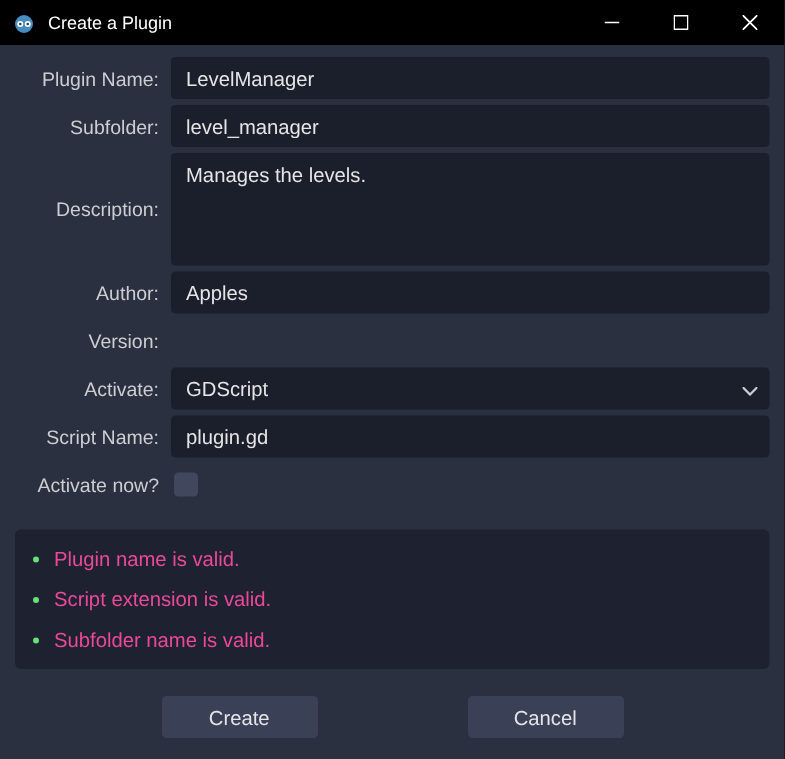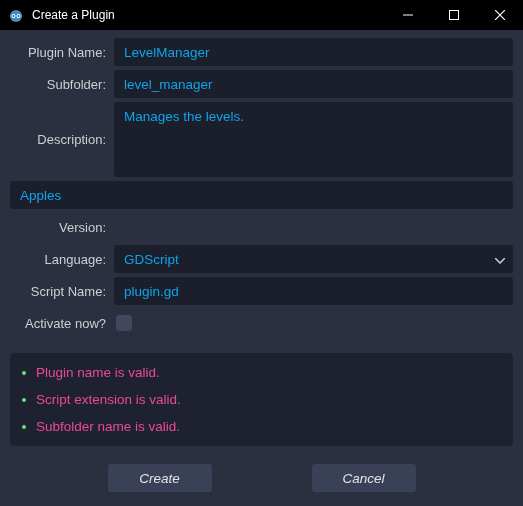--- a/index.html
+++ b/index.html
@@ -55,21 +55,21 @@
 .form-label {
   width: 96px;
   text-align: right;
   color: #cdced2;
   font-size: 13px;
 }
 .form-input, .form-textarea, .form-select {
   flex: 1;
   background: #1b1e2b;
   border: none;
-  color: #0ea5e9;
+  color: #e5e5e5;
   padding: 6px 10px;
   font-size: 13.5px;
   border-radius: 3px;
   height: 28px;
   font-family: inherit;
 }
 .form-textarea {
   height: 75px;
   resize: none;
   padding-top: 7px;
@@ -123,21 +123,20 @@
 }
 .btn {
   width: 104px;
   height: 28px;
   background: #3a4055;
   border: none;
   color: #e4e4e8;
   font-size: 13.5px;
   border-radius: 3px;
   cursor: pointer;
-  font-style: italic;
 }
 </style>
 </head>
 <body>
 
 <div class="window">
   <div class="titlebar">
     <span class="titlebar-icon">
       <svg viewBox="0 0 16 16" width="16" height="16">
         <circle cx="8" cy="9" r="6" fill="#478cbf"></circle>
@@ -178,29 +177,30 @@
       <div class="form-label">Subfolder:</div>
       <input class="form-input" value="level_manager" style="">
     </div>
 
     <div class="form-row multiline">
       <div class="form-label">Description:</div>
       <textarea class="form-textarea" style="">Manages the levels.</textarea>
     </div>
 
     <div class="form-row">
+      <div class="form-label">Author:</div>
       <input class="form-input" value="Apples" style="">
     </div>
 
     <div class="form-row">
       <div class="form-label">Version:</div>
     </div>
 
     <div class="form-row">
-      <div class="form-label">Language:</div>
+      <div class="form-label">Activate:</div>
       <div class="form-select-wrap">
         <input class="form-input" readonly="" value="GDScript" style="">
         <span class="select-chevron">
           <svg width="10" height="6" viewBox="0 0 10 6">
               <path d="M0 0 L5 5 L10 0" fill="none" stroke="#cdced2" stroke-width="1.5"></path>
             </svg>
         </span>
       </div>
     </div>
 

